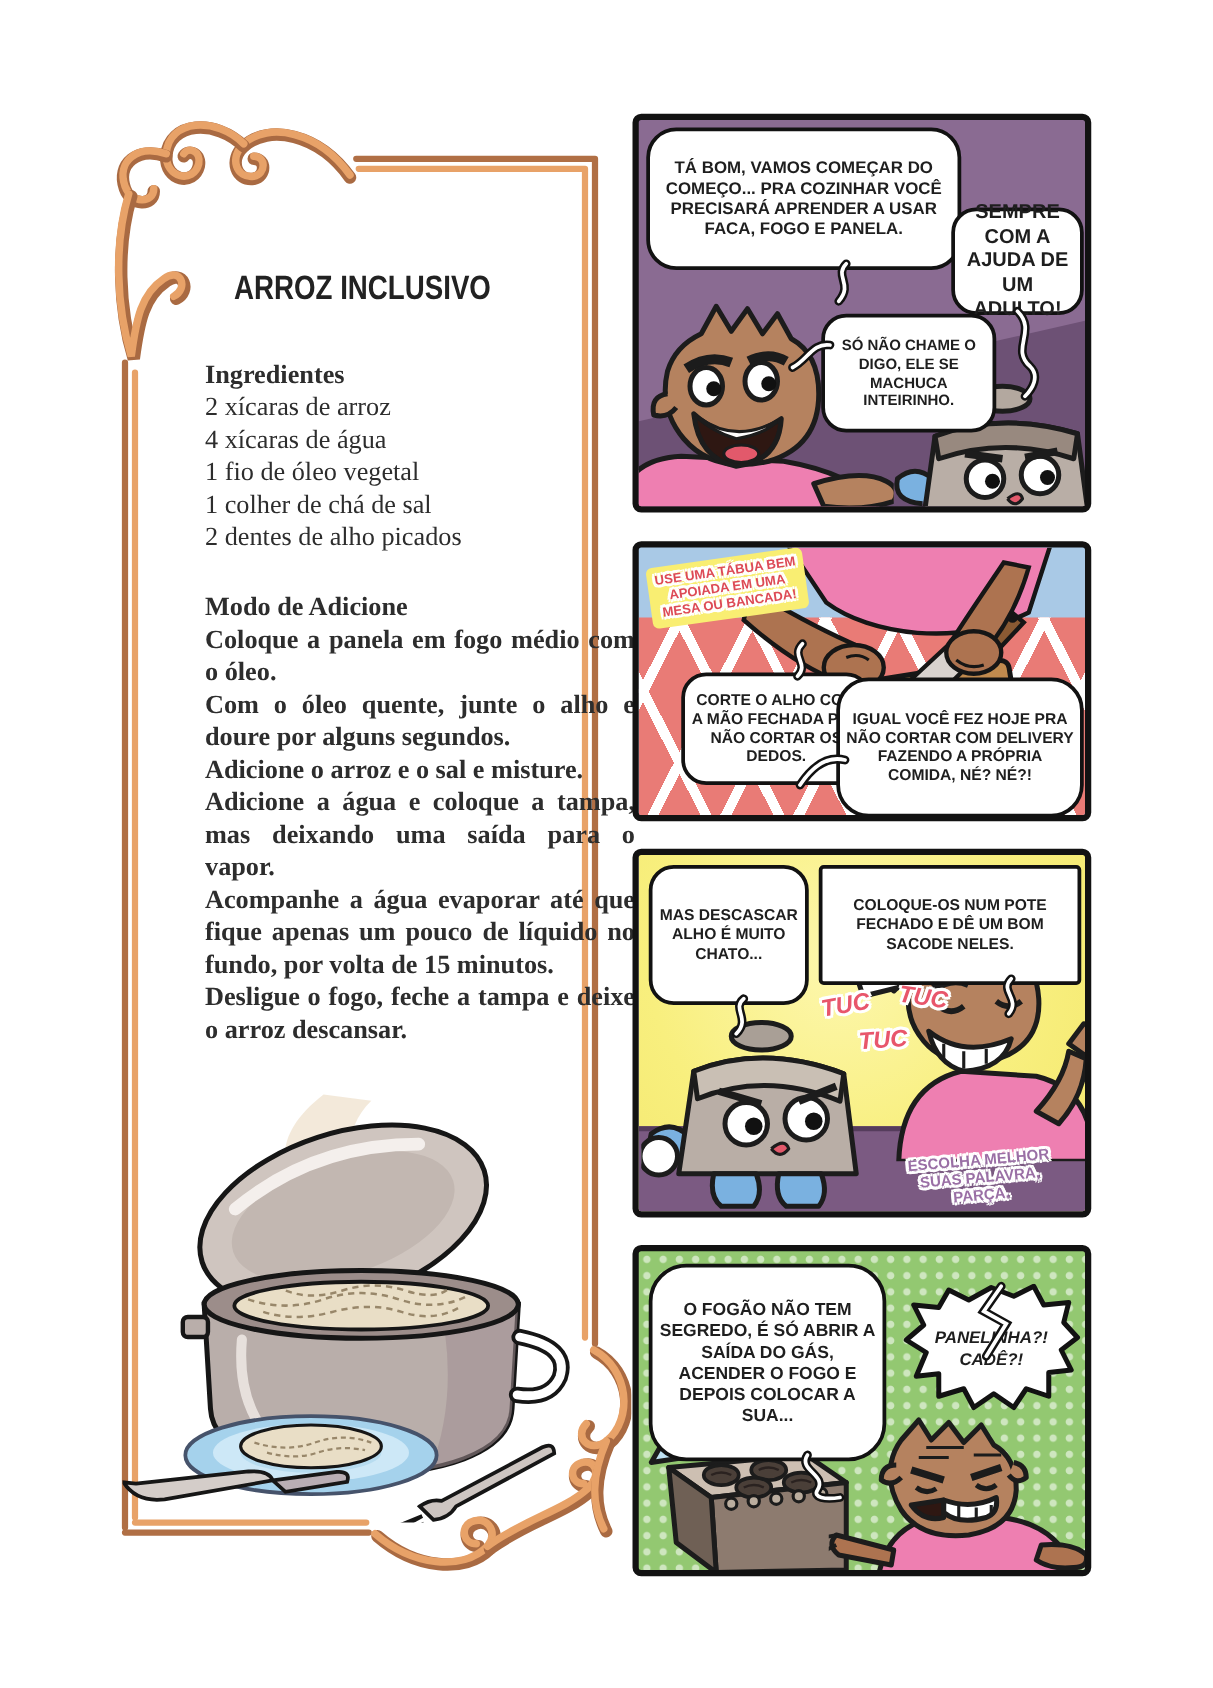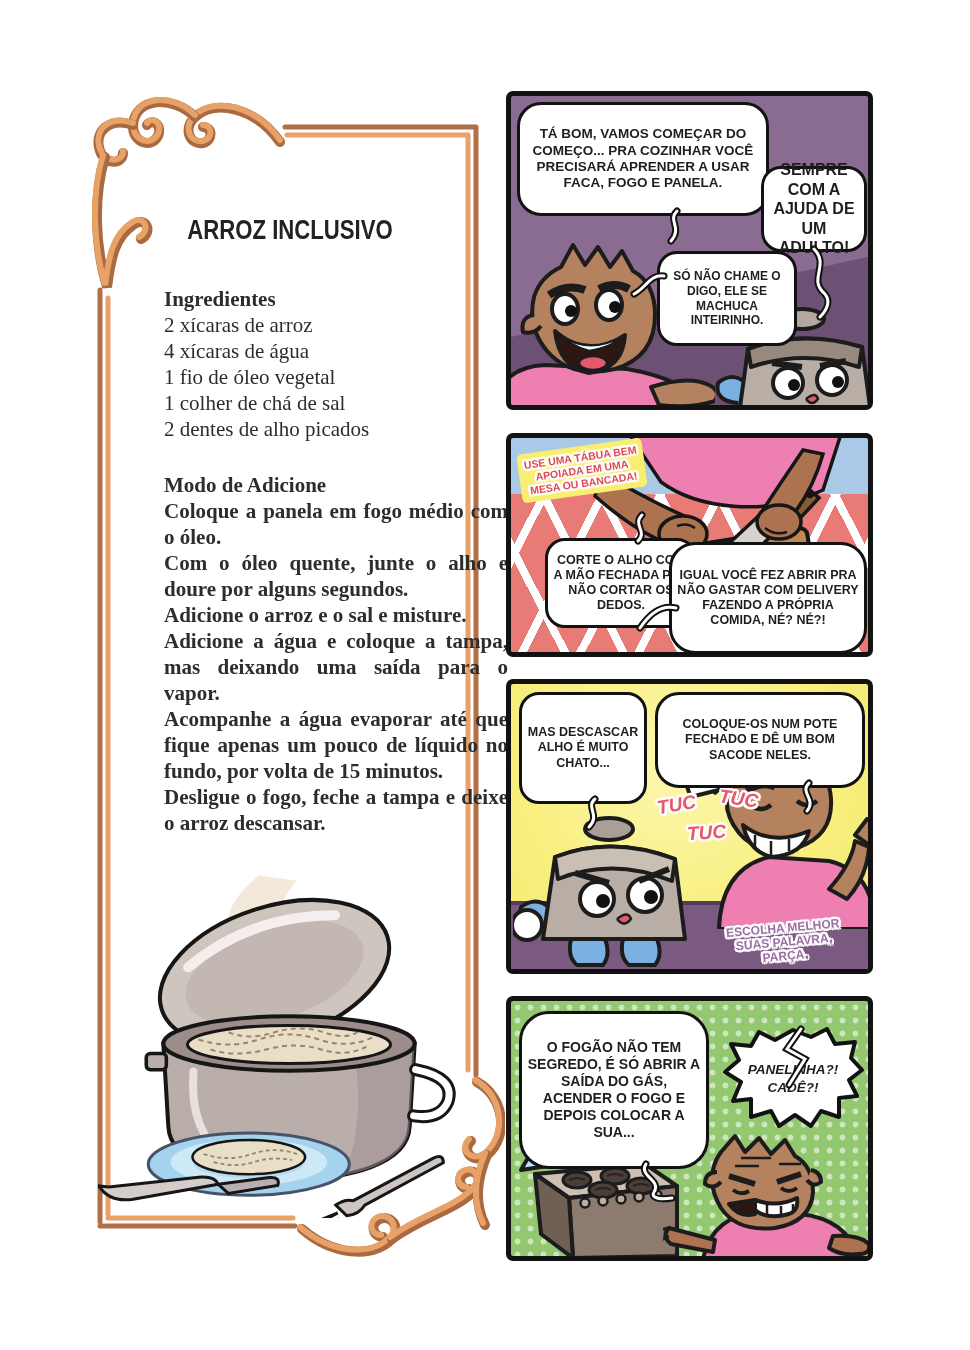--- a/index.html
+++ b/index.html
@@ -42,21 +42,21 @@
             background:repeating-linear-gradient(63deg,rgba(255,255,255,0) 0 44px,#fff 44px 52px),
                        repeating-linear-gradient(-63deg,rgba(255,255,255,0) 0 44px,#fff 44px 52px),
                        #e97b76;}
   .p2-scene{position:absolute;inset:0;}
   .p2-caption{position:absolute;left:8px;top:8px;width:118px;transform:rotate(-8deg);
               background:#f9ee72;color:#dd4a55;font-size:10.5px;font-weight:bold;text-align:center;
               padding:5px 4px;border-radius:5px;line-height:1.25;}
   .p2-b1{left:4px;top:100px;width:152px;height:90px;font-size:12.5px;margin-left:30px;}
   .p2-b2{left:158px;top:104px;width:198px;height:112px;font-size:12.5px;border-radius:26px;}
   .p3-b1{left:8px;top:8px;width:128px;height:112px;font-size:12.5px;}
-  .p3-b2{left:144px;top:8px;width:210px;height:96px;font-size:12.5px;border-radius:24px;}
+  .p3-b2{left:144px;top:8px;width:210px;height:96px;font-size:12.5px;border-radius:4px;}
   .p3-table{position:absolute;left:0;bottom:0;width:100%;height:64px;background:#7b5a82;border-top:4px solid #553c5c;}
   .p3-pot{position:absolute;left:2px;bottom:-2px;width:190px;height:158px;}
   .p3-dog{position:absolute;right:-6px;bottom:40px;width:215px;height:190px;}
   .sfx{position:absolute;font-weight:bold;font-style:italic;color:#e8566b;font-size:19px;}
   .outline-white{text-shadow:-2px -2px 0 #fff,2px -2px 0 #fff,-2px 2px 0 #fff,2px 2px 0 #fff,
                  0 -2.5px 0 #fff,0 2.5px 0 #fff,-2.5px 0 0 #fff,2.5px 0 0 #fff;}
   .footnote{position:absolute;right:14px;bottom:6px;width:140px;transform:rotate(-5deg);
             color:#9a6fa5;font-size:12px;font-weight:bold;text-align:center;line-height:1.15;}
   .p4-b1{left:8px;top:10px;width:190px;height:158px;font-size:14px;border-radius:30px;}
   .shout{position:absolute;left:210px;top:26px;width:144px;height:104px;}
@@ -269,21 +269,21 @@
     <div class="p2-caption outline-white">USE UMA TÁBUA BEM APOIADA EM UMA MESA OU BANCADA!</div>
 
     <div class="bubble p2-b1">
       <span>CORTE O ALHO COM A MÃO FECHADA PRA NÃO CORTAR OS DEDOS.</span>
       <svg class="tail" viewBox="0 0 24 30" style="left:55%;top:-28px;width:24px;height:30px;">
         <path class="tko" d="M10,28 C20,18 4,12 14,2"></path>
           <path class="tkw" d="M10,28 C20,18 4,12 14,2"></path>
       </svg>
     </div>
     <div class="bubble p2-b2">
-      <span>IGUAL VOCÊ FEZ ABRIR PRA NÃO GASTAR COM DELIVERY FAZENDO A PRÓPRIA COMIDA, NÉ? NÉ?!</span>
+      <span>IGUAL VOCÊ FEZ HOJE PRA NÃO CORTAR COM DELIVERY FAZENDO A PRÓPRIA COMIDA, NÉ? NÉ?!</span>
       <svg class="tail" viewBox="0 0 40 30" style="left:-34px;bottom:18%;width:40px;height:30px;">
         <path class="tko" d="M38,6 C22,2 10,14 2,26"></path>
           <path class="tkw" d="M38,6 C22,2 10,14 2,26"></path>
       </svg>
     </div>
   </section>
 
   <section class="panel panel3">
     <div class="p3-table"></div>
 

